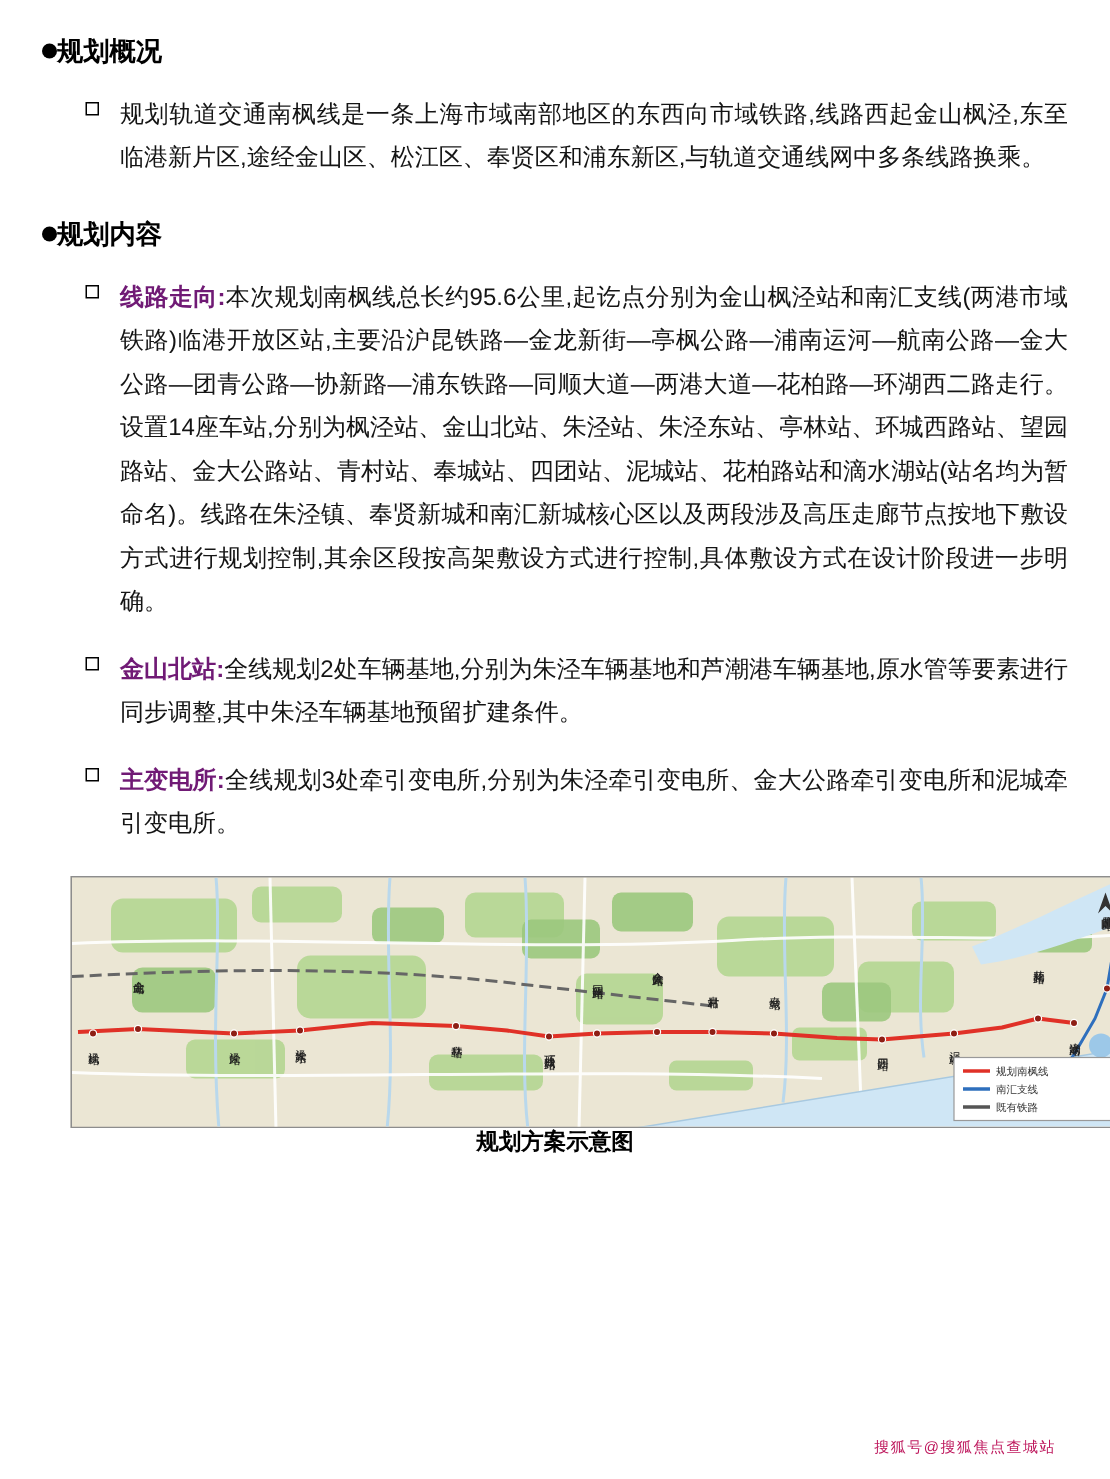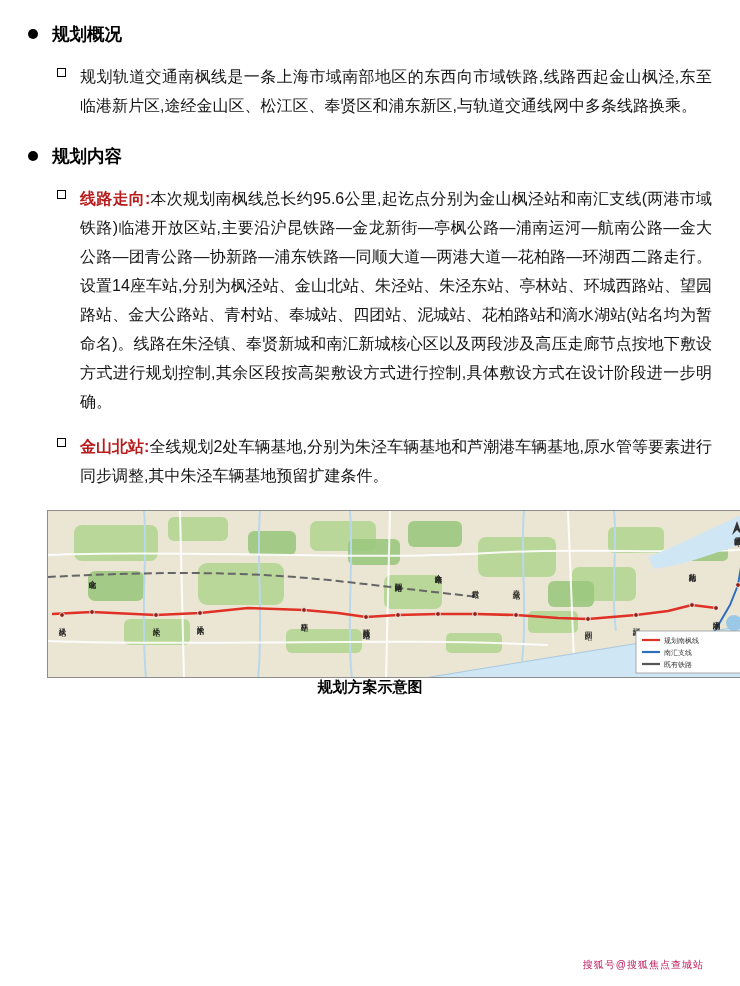--- a/index.html
+++ b/index.html
@@ -17,26 +17,26 @@
   }
   .header-title-box h1{color:#fff;font-size:19px;font-weight:bold;letter-spacing:1px;white-space:nowrap}
   .header-page{
     width:104px;background:#ab8a64;border-left:2px solid #fff;
     display:flex;align-items:center;justify-content:center;
   }
   .header-page span{color:#f0e9df;font-size:22px;font-weight:bold}
   
   .content{padding:22px 28px 0}
   .section + .section{margin-top:24px}
-  .section-heading{display:flex;align-items:center;gap:14px;font-size:17.5px;font-weight:bold;color:#000}
+  .section-heading{display:flex;align-items:center;font-size:17.5px;font-weight:bold;color:#000}
   .dot{width:10px;height:10px;border-radius:50%;background:#000;flex:0 0 auto}
   .item{display:flex;margin-top:16px}
   .sq{flex:0 0 auto;width:9px;height:9px;border:1.6px solid #000;margin:6px 14px 0 29px}
   .item p{flex:1;font-size:16px;line-height:29px;text-align:justify;color:#141414}
-  .item b{font-weight:bold;color:#b91c1c}
+  .item b{font-weight:bold;color:#701a75}
   
   .map-figure{margin:20px 19px 0}
   .map-wrap{position:relative;width:702px;height:168px;border:1px solid #8d8d8d;background:#ebe6d4;overflow:hidden}
   .map-wrap svg{display:block}
   figcaption{text-align:center;font-size:15px;font-weight:bold;margin-top:0;color:#000}
   .station-dot{fill:#8e1f15;stroke:#ffffff;stroke-width:0.8}
   .station-label{font-size:7.5px;fill:#1c1c1c;writing-mode:vertical-rl;letter-spacing:0.5px}
   .legend-label{font-size:7px;fill:#333}
   .north-label{font-size:9px;fill:#333;font-weight:bold;text-anchor:middle}
   
@@ -70,20 +70,24 @@
       <div class="item">
         <span class="sq"></span>
         <p><b>线路走向:</b><span>本次规划南枫线总长约95.6公里,起讫点分别为金山枫泾站和南汇支线(两港市域铁路)临港开放区站,主要沿沪昆铁路—金龙新街—亭枫公路—浦南运河—航南公路—金大公路—团青公路—协新路—浦东铁路—同顺大道—两港大道—花柏路—环湖西二路走行。设置14座车站,分别为枫泾站、金山北站、朱泾站、朱泾东站、亭林站、环城西路站、望园路站、金大公路站、青村站、奉城站、四团站、泥城站、花柏路站和滴水湖站(站名均为暂命名)。线路在朱泾镇、奉贤新城和南汇新城核心区以及两段涉及高压走廊节点按地下敷设方式进行规划控制,其余区段按高架敷设方式进行控制,具体敷设方式在设计阶段进一步明确。</span></p>
       </div>
 
       <div class="item">
         <span class="sq"></span>
         <p><b>金山北站:</b><span>全线规划2处车辆基地,分别为朱泾车辆基地和芦潮港车辆基地,原水管等要素进行同步调整,其中朱泾车辆基地预留扩建条件。</span></p>
       </div>
 
+      <div class="item">
+        <span class="sq"></span>
+        <p><b>主变电所:</b><span>全线规划3处牵引变电所,分别为朱泾牵引变电所、金大公路牵引变电所和泥城牵引变电所。</span></p>
+      </div>
 
     </section>
 
     <figure class="map-figure">
       <div class="map-wrap">
         <svg width="702" height="168" viewBox="0 0 702 168">
 
           <rect width="702" height="168" fill="#ebe6d4"></rect>
 
           <g fill="#b7d795" opacity="0.95">

